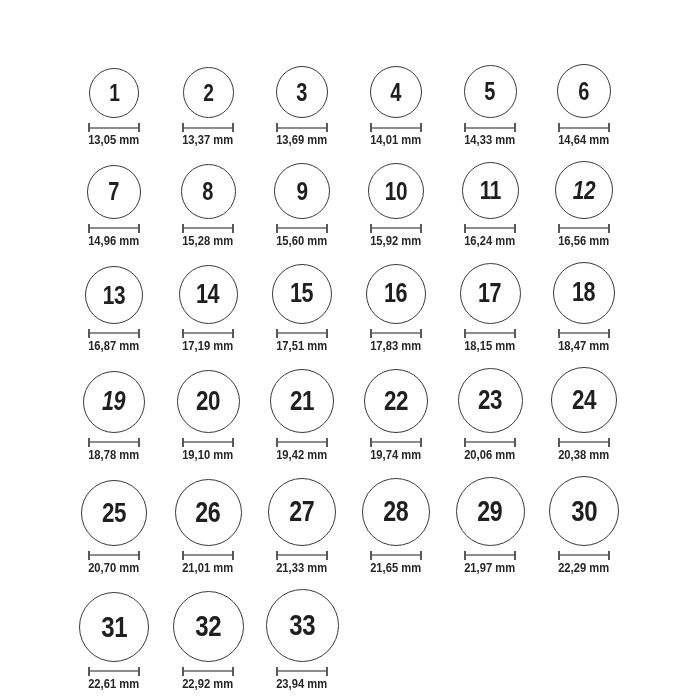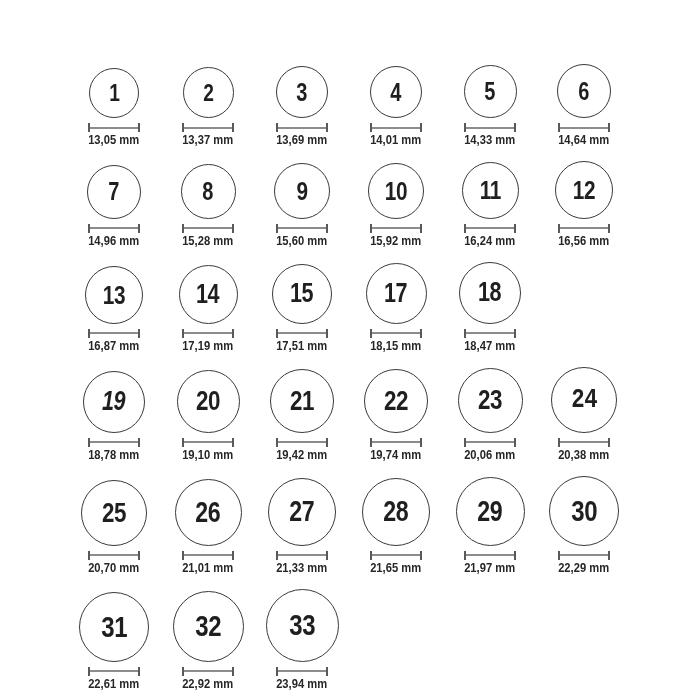--- a/index.html
+++ b/index.html
@@ -185,21 +185,21 @@
     <div class="circle" style="width: 57px; height: 57px;">
       <span class="num" style="font-size: 26px;">11</span>
     </div>
     <div class="dim">
       <div class="bar"></div>
     </div>
     <div class="label">16,24 mm</div>
   </div>
 
   <div class="cell">
-    <div class="circle" style="width: 58px; height: 58px;">
+    <div class="circle" style="width: 58px; height: 58px; font-style: italic;">
       <span class="num" style="font-size: 26px;">12</span>
     </div>
     <div class="dim">
       <div class="bar"></div>
     </div>
     <div class="label">16,56 mm</div>
   </div>
 </div>
       <div class="row">
   <div class="cell">
@@ -225,20 +225,29 @@
   <div class="cell">
     <div class="circle" style="width: 60px; height: 60px;">
       <span class="num" style="font-size: 27px;">15</span>
     </div>
     <div class="dim">
       <div class="bar"></div>
     </div>
     <div class="label">17,51 mm</div>
   </div>
 
+  <div class="cell">
+    <div class="circle" style="width: 60px; height: 60px;">
+      <span class="num" style="font-size: 27px;">16</span>
+    </div>
+    <div class="dim">
+      <div class="bar"></div>
+    </div>
+    <div class="label">17,83 mm</div>
+  </div>
 
   <div class="cell">
     <div class="circle" style="width: 61px; height: 61px; text-align: center;">
       <span class="num" style="font-size: 27px;">17</span>
     </div>
     <div class="dim">
       <div class="bar"></div>
     </div>
     <div class="label">18,15 mm</div>
   </div>
@@ -298,21 +307,21 @@
     <div class="circle" style="width: 65px; height: 65px;">
       <span class="num" style="font-size: 28px;">23</span>
     </div>
     <div class="dim">
       <div class="bar"></div>
     </div>
     <div class="label">20,06 mm</div>
   </div>
 
   <div class="cell">
-    <div class="circle" style="width: 66px; height: 66px; font-family: Liberation Mono, monospace;">
+    <div class="circle" style="width: 66px; height: 66px;">
       <span class="num" style="font-size: 28px;">24</span>
     </div>
     <div class="dim">
       <div class="bar"></div>
     </div>
     <div class="label">20,38 mm</div>
   </div>
 </div>
       <div class="row">
   <div class="cell">

